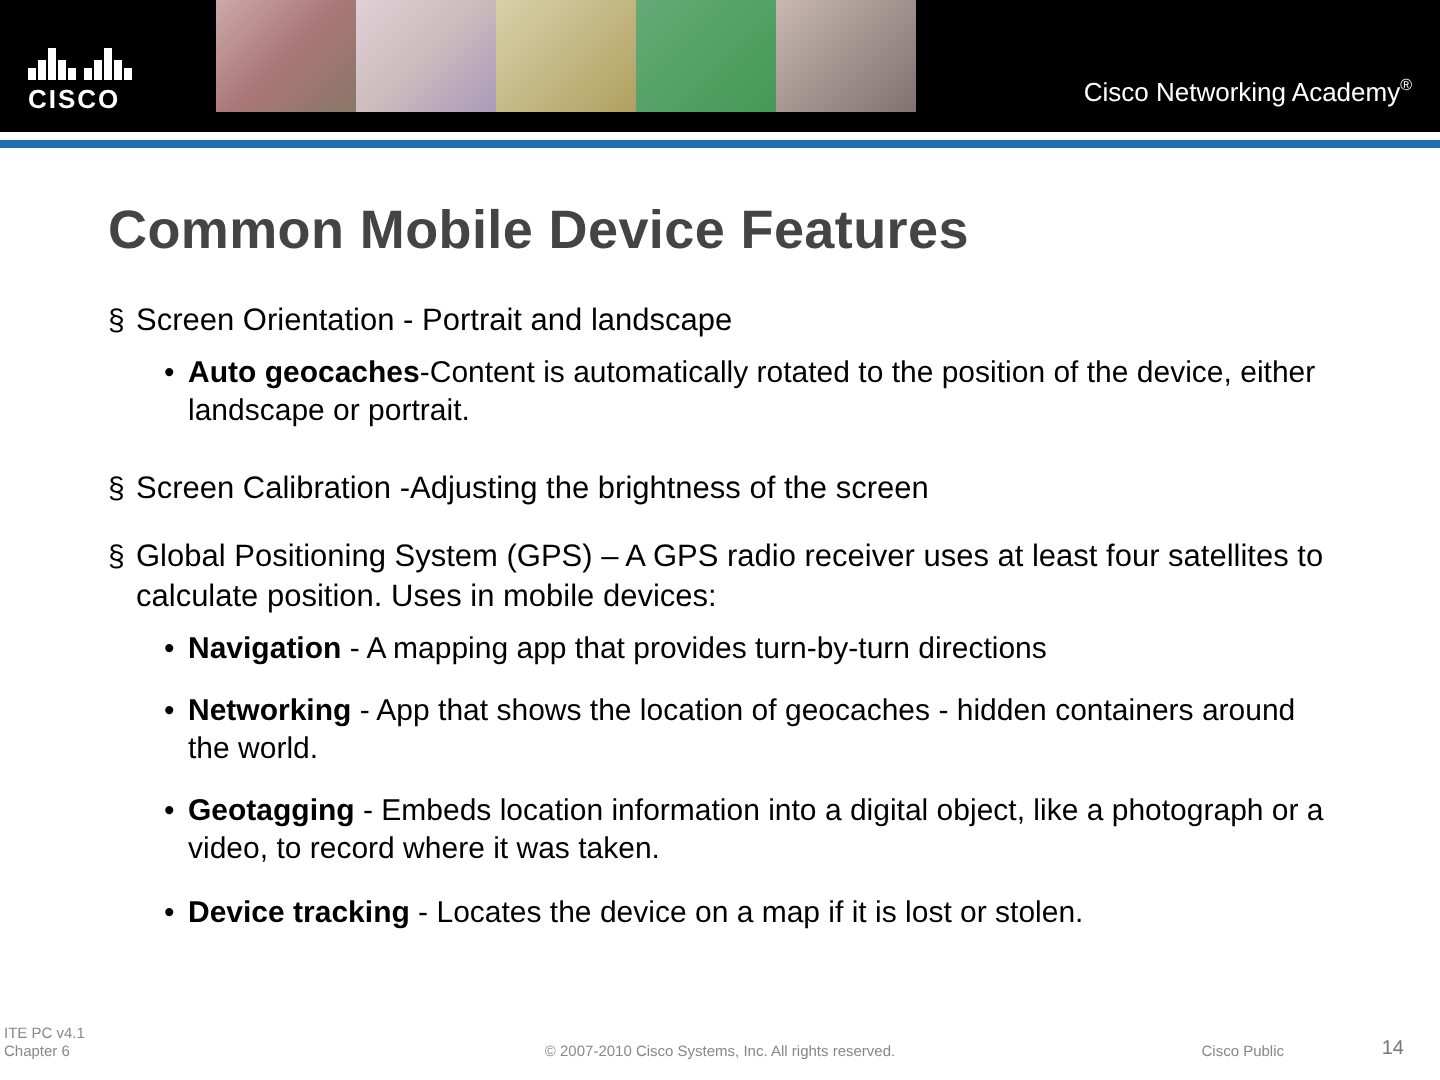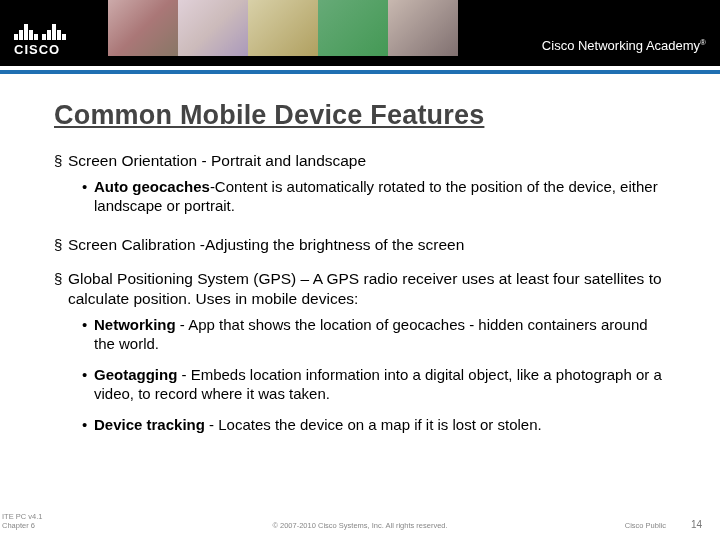--- a/index.html
+++ b/index.html
@@ -15,32 +15,32 @@
   .p5 { background: linear-gradient(135deg,#c8b8b0 0%,#807070 100%); }
   .logo { position: absolute; left: 14px; top: 18px; color: #fff; }
   .logo-bars { display: flex; gap: 0; height: 22px; align-items: flex-end; }
   .logo-bars .col { display: flex; flex-direction: column; justify-content: flex-end; margin-right: 1px; }
   .logo-bars .seg { width: 4px; background: #fff; margin-top: 1px; }
   .logo-text { font-size: 13px; letter-spacing: 1px; font-weight: bold; margin-top: 2px; }
   .academy { position: absolute; right: 14px; top: 38px; color: #fff; font-size: 13px; }
   .academy .tm { font-size: 8px; vertical-align: super; }
   .blue-line { position: absolute; left: 0; top: 70px; width: 100%; height: 4px; background: #1f6fb2; }
   .content { position: absolute; left: 54px; top: 100px; width: 612px; }
-  .title { font-size: 27px; font-weight: bold; color: #444; margin-bottom: 20px; letter-spacing: 0.2px; text-decoration: underline; }
+  .title { font-size: 27px; font-weight: bold; color: #444; margin-bottom: 20px; letter-spacing: 0.2px; }
   .b1 { font-size: 15.5px; color: #000; margin-bottom: 6px; line-height: 1.28; padding-left: 14px; position: relative; }
   .b1::before { content: "§"; position: absolute; left: 0; top: 0; color: #000; font-size: 15px; }
   .b1 .bold { font-weight: normal; }
   .b2 { font-size: 15px; color: #000; margin: 0 0 12px 28px; line-height: 1.28; padding-left: 12px; position: relative; }
   .b2::before { content: "•"; position: absolute; left: 0; top: 0; color: #000; }
   .b2 .bold { font-weight: bold; }
   .gap { height: 8px; }
   .footer { position: absolute; left: 0; bottom: 10px; width: 100%; font-size: 7.5px; color: #888; }
   .footer .left { position: absolute; left: 2px; bottom: 0; line-height: 1.2; }
   .footer .center { position: absolute; left: 0; right: 0; text-align: center; bottom: 0; }
-  .footer .right { position: absolute; right: 54px; bottom: 0; }
+  .footer .right { position: absolute; right: 78px; bottom: 0; }
   .footer .pg { position: absolute; right: 18px; bottom: 0; font-size: 10px; color: #777; }
 </style>
 </head>
 <body>
 
 <div class="slide">
 
   <div class="topbar">
     <div class="photo-strip">
       <div class="p p1"></div>
@@ -103,20 +103,23 @@
 
     <div class="b1">
       <span class="bold">Screen Calibration </span><span>-Adjusting the brightness of the screen</span>
     </div>
     <div class="gap"></div>
 
     <div class="b1">
       <span class="bold">Global Positioning System (GPS) </span><span>– A GPS radio receiver uses at least four satellites to calculate position. Uses in mobile devices:</span>
     </div>
     <div class="b2">
+      <span class="bold">Navigation</span><span> - A mapping app that provides turn-by-turn directions</span>
+    </div>
+    <div class="b2">
       <span class="bold">Networking </span><span> - App that shows the location of geocaches - hidden containers around the world.</span>
     </div>
     <div class="b2">
       <span class="bold">Geotagging</span><span> - Embeds location information into a digital object, like a photograph or a video, to record where it was taken.</span>
     </div>
     <div class="b2">
       <span class="bold">Device tracking</span><span> - Locates the device on a map if it is lost or stolen.</span>
     </div>
   </div>
 

